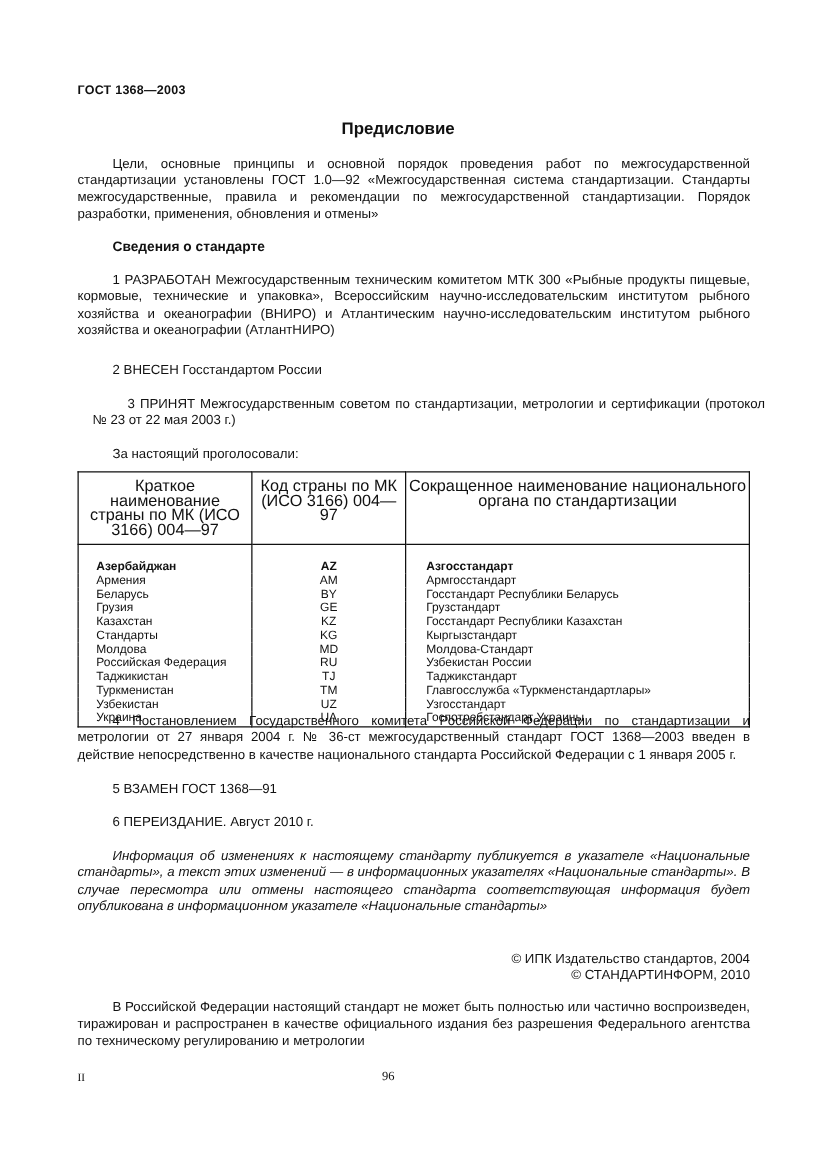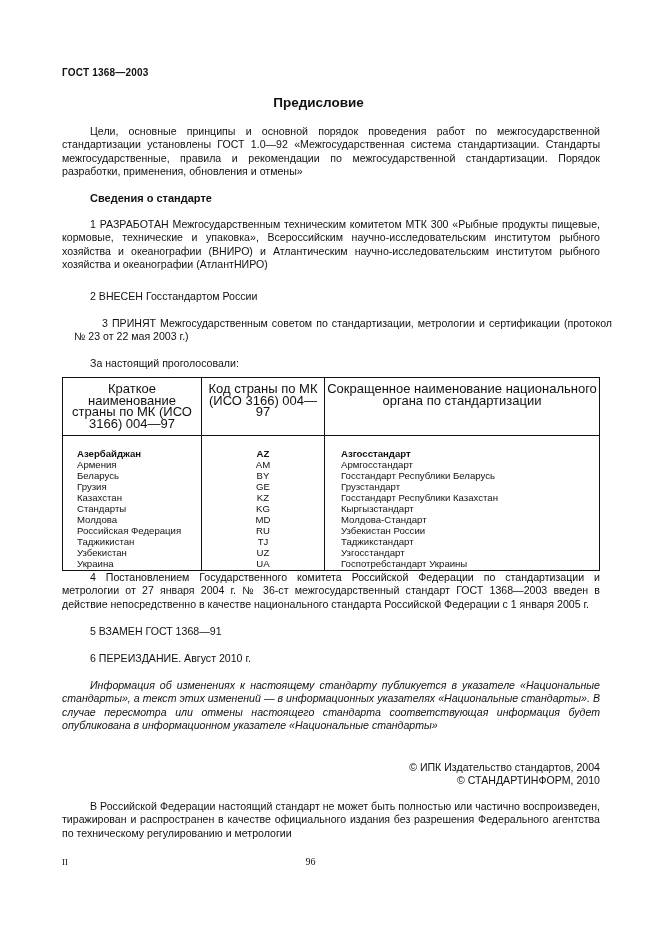--- a/index.html
+++ b/index.html
@@ -93,20 +93,25 @@
         <td class="c1">Российская Федерация</td>
         <td class="c2">RU</td>
         <td class="c3">Узбекистан России</td>
       </tr>
       <tr>
         <td class="c1">Таджикистан</td>
         <td class="c2">TJ</td>
         <td class="c3">Таджикстандарт</td>
       </tr>
       <tr>
+        <td class="c1">Туркменистан</td>
+        <td class="c2">TM</td>
+        <td class="c3">Главгосслужба «Туркменстандартлары»</td>
+      </tr>
+      <tr>
         <td class="c1">Узбекистан</td>
         <td class="c2">UZ</td>
         <td class="c3">Узгосстандарт</td>
       </tr>
       <tr>
         <td class="c1">Украина</td>
         <td class="c2">UA</td>
         <td class="c3">Госпотребстандарт Украины</td>
       </tr>
     </tbody>

